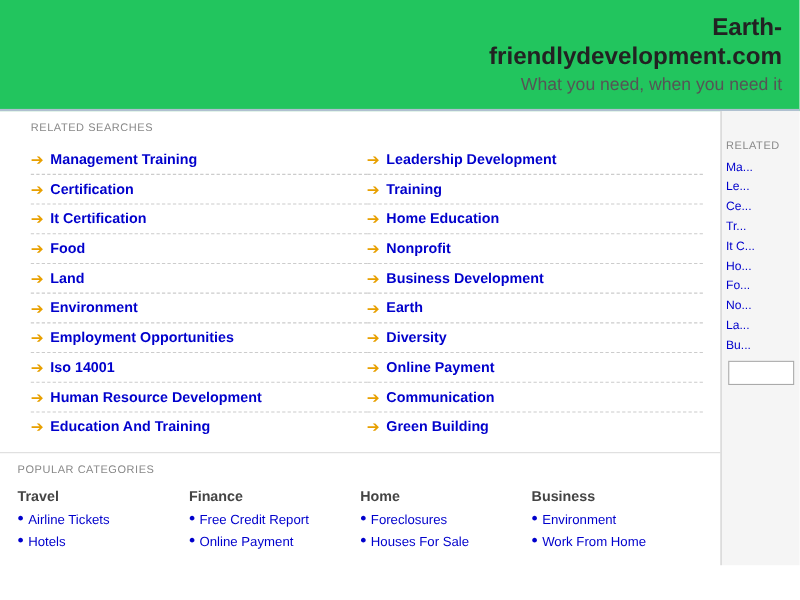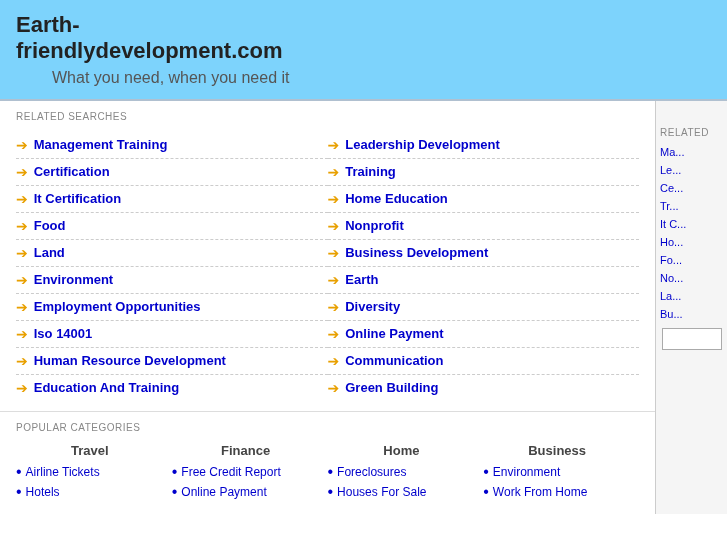--- a/index.html
+++ b/index.html
@@ -1,22 +1,23 @@
 <!DOCTYPE html>
 <html><head>
   <meta charset="utf-8">
   <style>
     * { margin: 0; padding: 0; box-sizing: border-box; }
     body { font-family: Arial, sans-serif; font-size: 13px; background: #fff; overflow-x: hidden; }
 
     
     #header {
-      background: #7dd3fc;
+      background: #22c55e;
       border-bottom: 2px solid #b0c0d0;
       padding: 12px 16px 12px 16px;
+      text-align: right;
     }
     #header h1 {
       font-size: 22px;
       font-weight: bold;
       color: #222;
       line-height: 1.2;
     }
     #header p {
       font-size: 16px;
       color: #555;
@@ -65,21 +66,21 @@
       text-decoration: none;
       font-size: 11px;
       display: block;
       white-space: nowrap;
       overflow: hidden;
       text-overflow: ellipsis;
     }
 
     
     #related-searches {
-      padding: 10px 16px 10px 16px;
+      padding: 10px 16px 10px 28px;
       border-bottom: 1px solid #ddd;
     }
     .section-label {
       font-size: 10px;
       color: #888;
       text-transform: uppercase;
       letter-spacing: 0.5px;
       margin-bottom: 10px;
     }
     .links-grid {
@@ -113,21 +114,20 @@
     }
 
     
     #popular-categories {
       padding: 10px 16px 10px 16px;
     }
     .pop-cat-grid {
       display: flex;
       flex-direction: row;
       gap: 0;
-      text-align: center;
     }
     .pop-cat-col {
       flex: 1;
       padding-right: 8px;
     }
     .pop-cat-col h3 {
       font-size: 13px;
       color: #444;
       font-weight: bold;
       margin-bottom: 6px;

